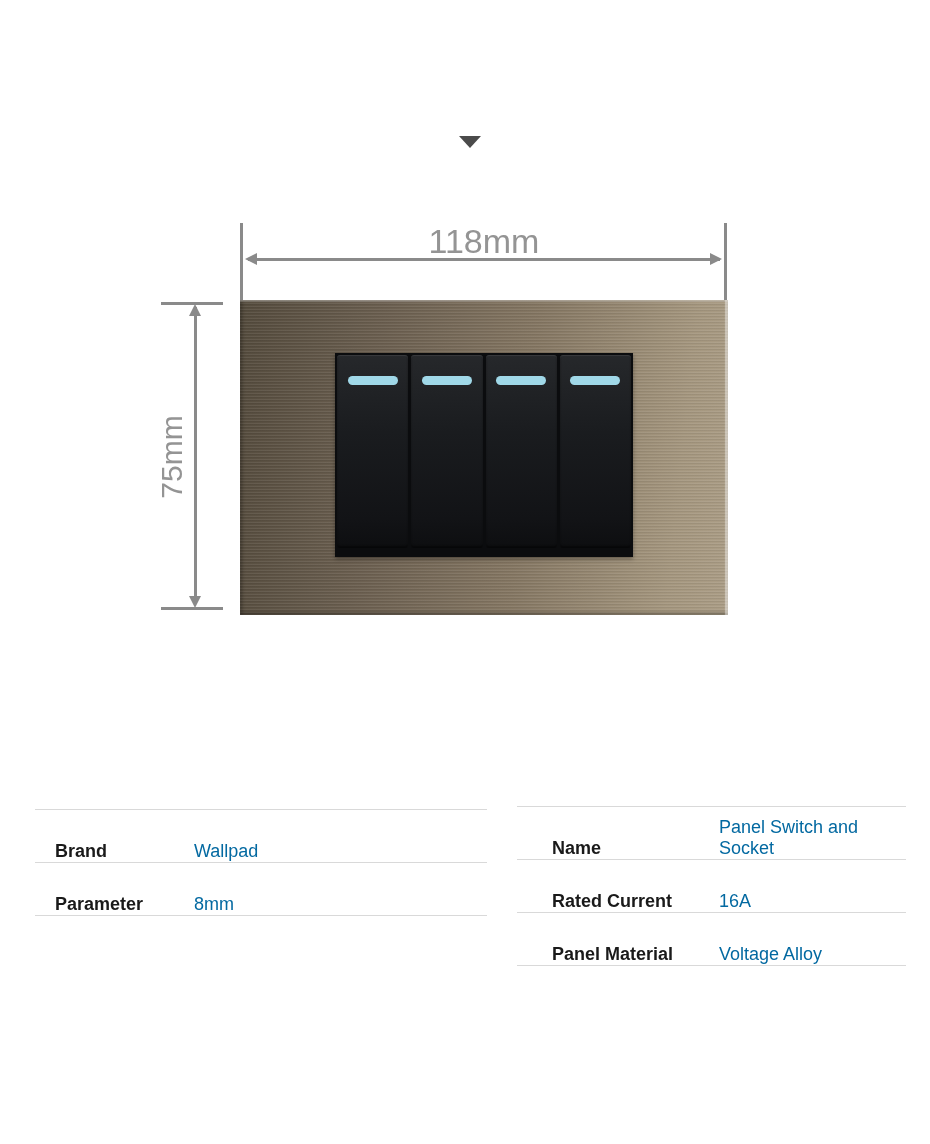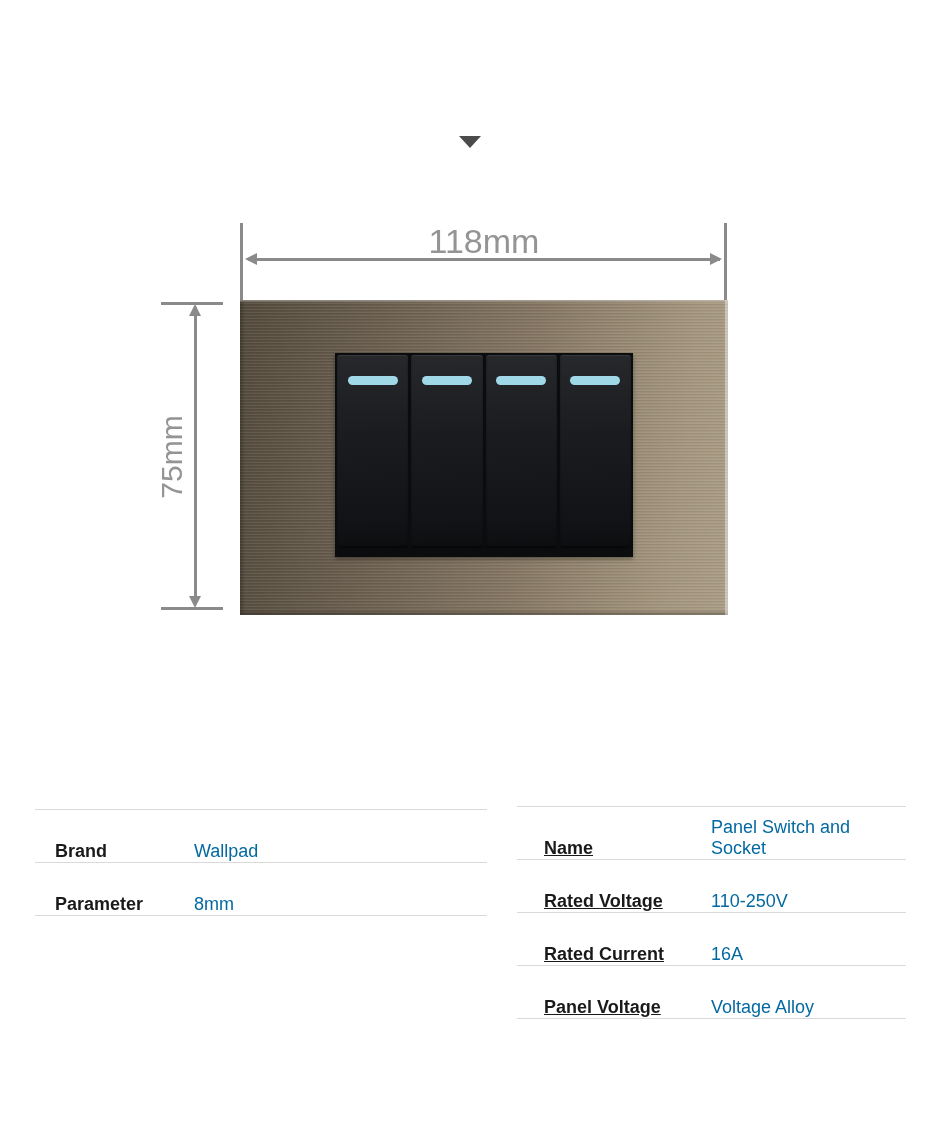--- a/index.html
+++ b/index.html
@@ -69,21 +69,21 @@
     position:absolute;top:21px;left:50%;transform:translateX(-50%);
     width:50px;height:9px;border-radius:5px;background:var(--indicator);
   }
   
   .spec-table{position:absolute;border-top:1px solid var(--rule);font-size:18px;}
   .spec-table.left {left:35px; top:809px;width:452px;}
   .spec-table.right{left:517px;top:806px;width:389px;}
   .spec-row{display:flex;align-items:flex-end;height:52px;border-bottom:1px solid var(--rule);gap:24px;}
   .spec-label{font-weight:700;color:#1a1a1a;flex:0 0 auto;}
   .spec-table.left  .spec-label{margin-left:20px;width:115px;}
-  .spec-table.right .spec-label{margin-left:27px;width:143px;text-decoration:underline;}
+  .spec-table.right .spec-label{margin-left:35px;width:143px;}
   .spec-value{color:#0369a1;font-weight:400;}
 </style>
 </head>
 <body>
 
 <div class="canvas" style="--dim-line: #8a8a8a; --dim-text: #949494; --indicator: #a0d8e8; --panel-c1: #544b3d; --panel-c3: #857763; --panel-c4: #a5977f; --switch-mid: #1a1c1f;">
 
   <div class="caret"></div>
 
   <div>
@@ -141,30 +141,26 @@
 
     </div>
 
   <div class="spec-table right">
 
       <div class="spec-row">
         <span class="spec-label">Name</span>
         <span class="spec-value">Panel Switch and Socket</span>
       </div>
 
-      <div class="spec-row">
-        <span class="spec-label">Rated Voltage</span>
-        <span class="spec-value">110-250V</span>
-      </div>
 
       <div class="spec-row">
         <span class="spec-label">Rated Current</span>
         <span class="spec-value">16A</span>
       </div>
 
       <div class="spec-row">
-        <span class="spec-label">Panel Voltage</span>
+        <span class="spec-label">Panel Material</span>
         <span class="spec-value">Voltage Alloy</span>
       </div>
 
     </div>
 
 </div>
 
 </body></html>

